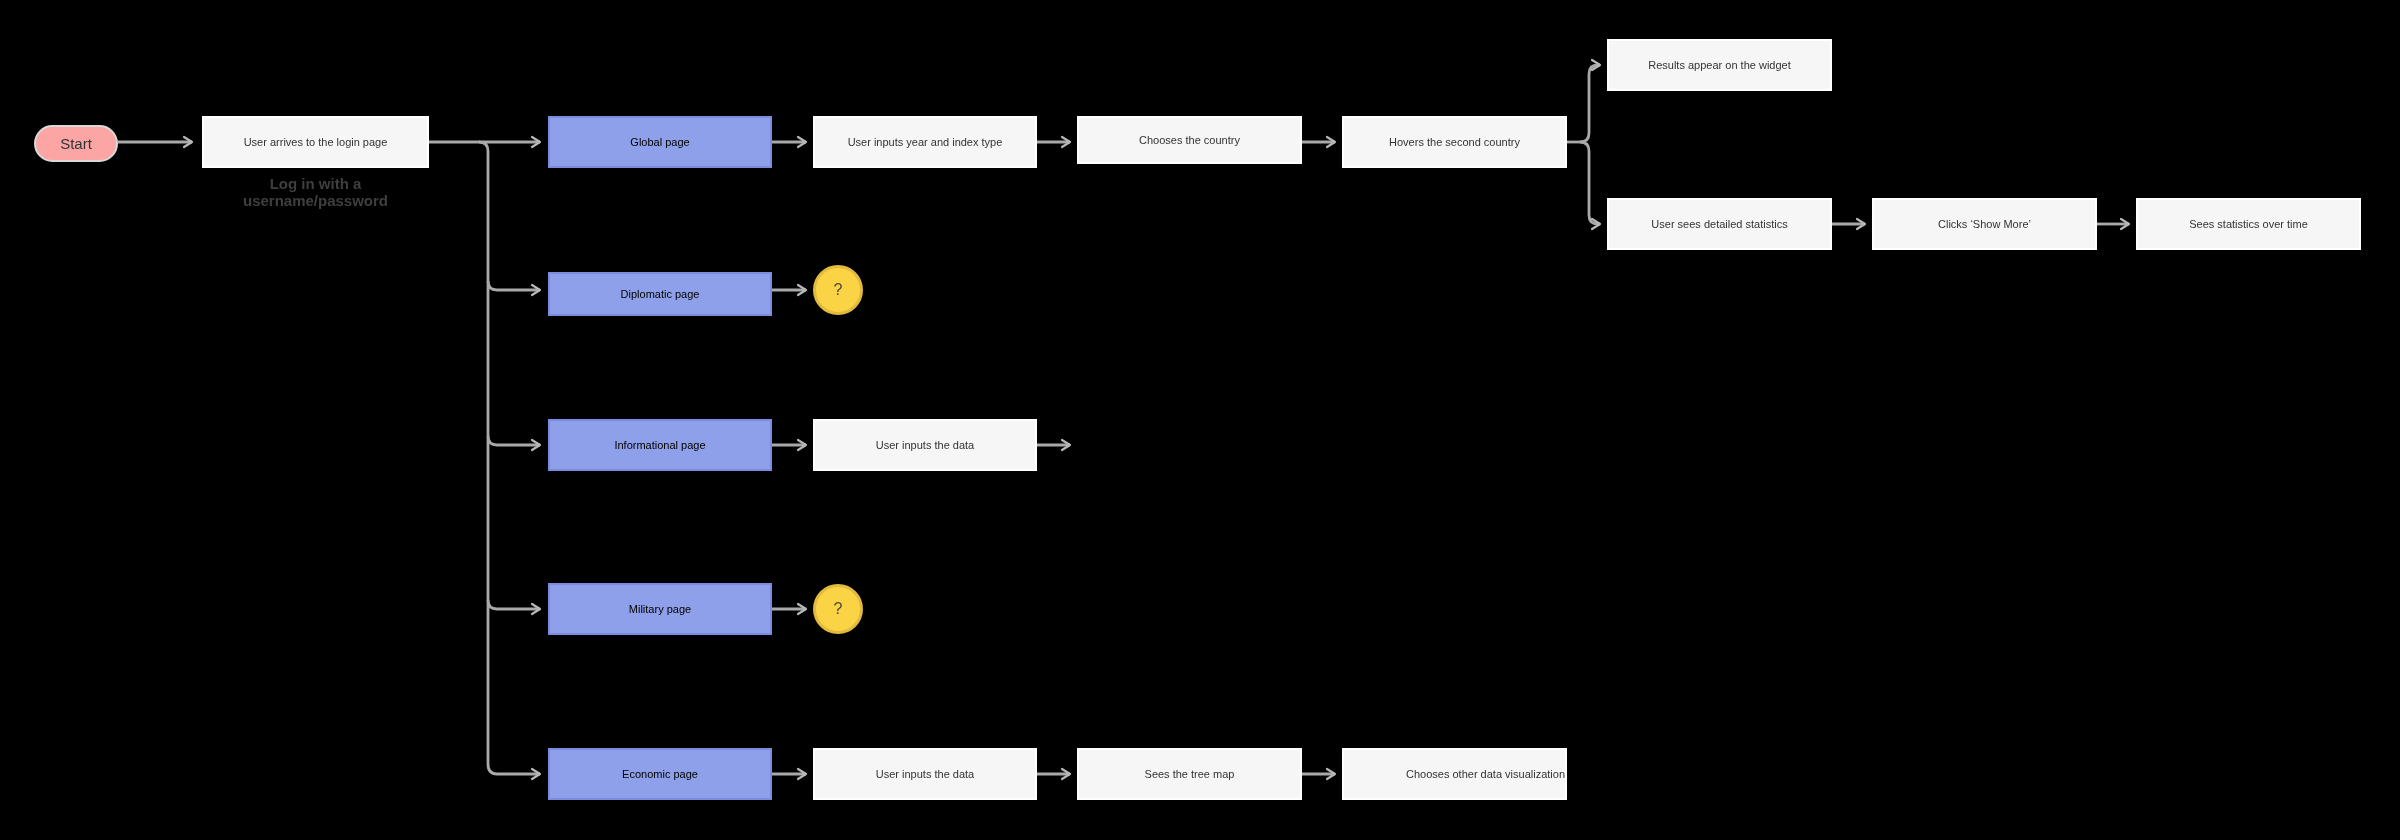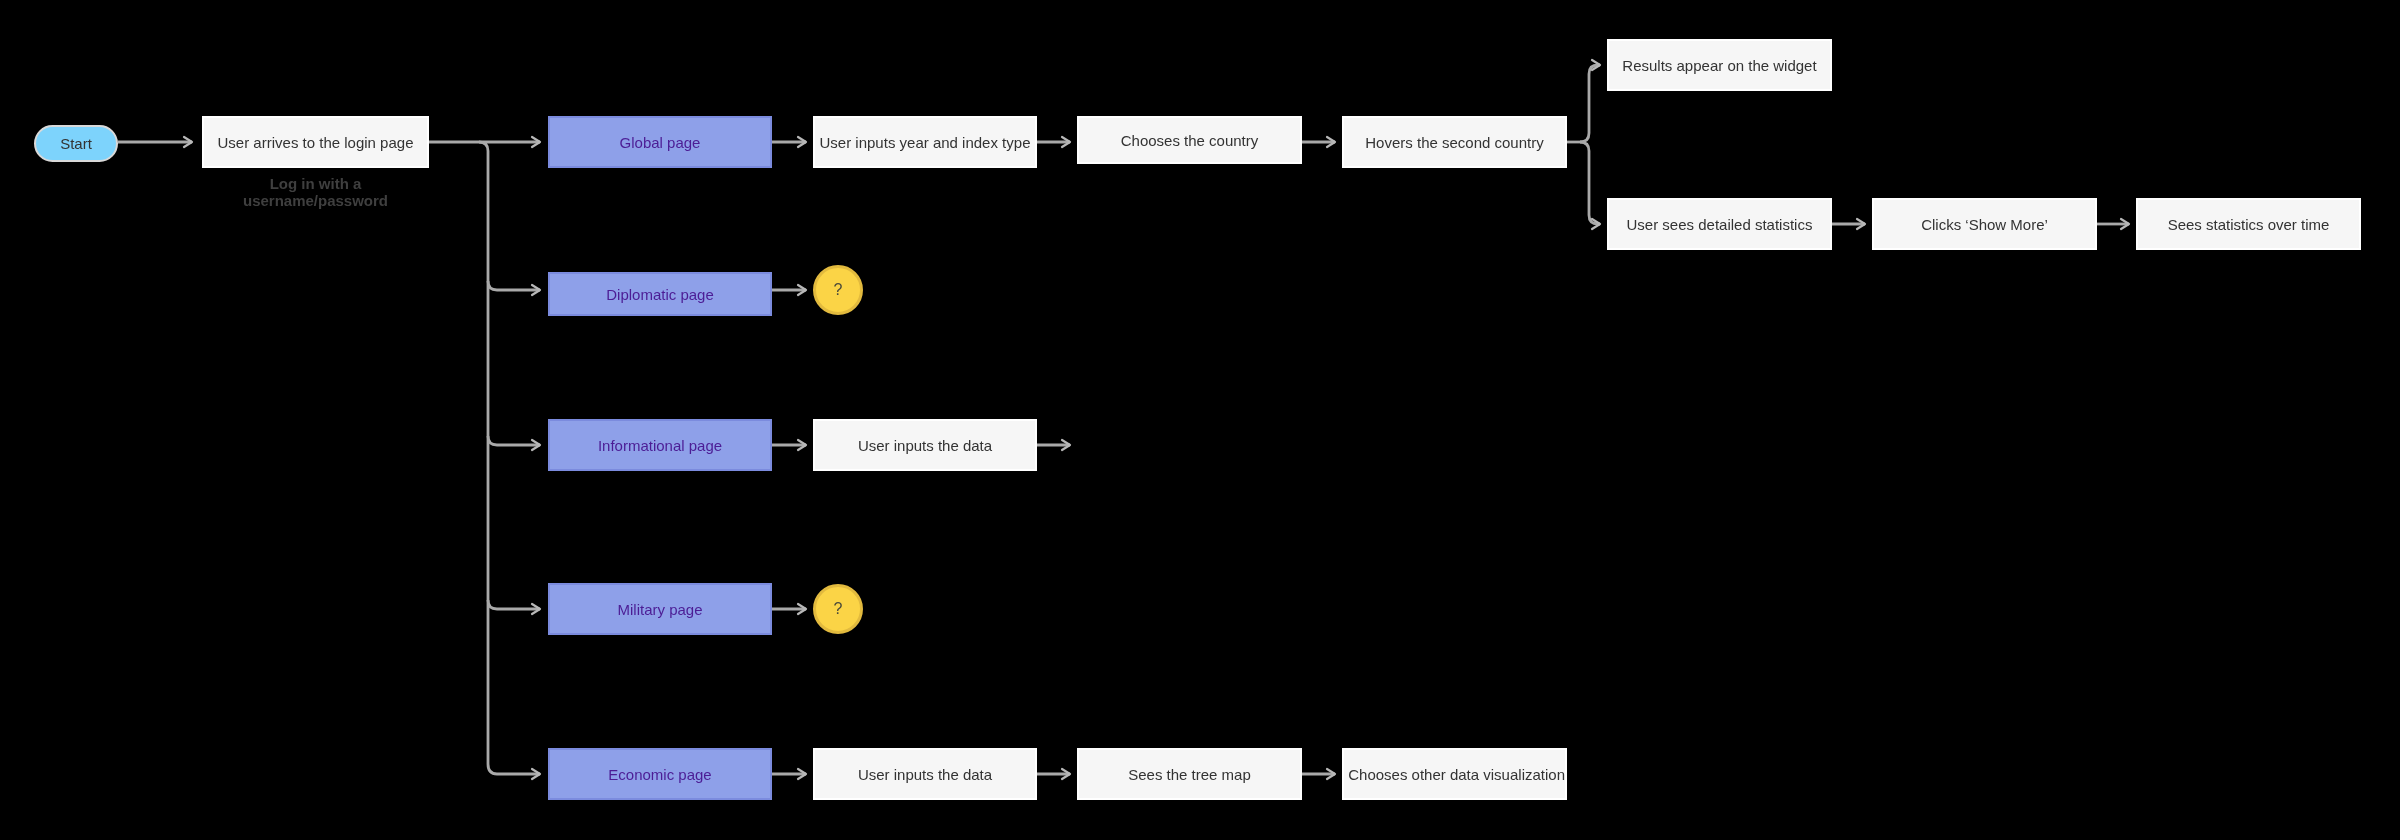--- a/index.html
+++ b/index.html
@@ -7,34 +7,34 @@
     position:relative;width:2400px;height:840px;
     background:var(--background,#000);
     font-family:"Liberation Sans",sans-serif;
     overflow:hidden;
   }
   .connector-layer{position:absolute;left:0;top:0;pointer-events:none;}
   .node{
     position:absolute;box-sizing:border-box;
     display:flex;align-items:center;justify-content:center;
     text-align:center;
-    font-size:15px;color:var(--node-text,#333);
+    font-size:11px;color:var(--node-text,#333);
     background:var(--process-fill,#f6f6f6);
     border:2px solid var(--process-border,#fff);
     white-space:nowrap;
   }
   .node .lbl{pointer-events:none;}
   .page{
     background:var(--page-fill,#8ea0e9);
     border-color:var(--page-border,#7b8bde);
-    color:#4c1d95;
+    color:#000000;
   }
   .terminal{
     border-radius:19px;
-    background:#7dd3fc;
+    background:#fca5a5;
     border:2.5px solid #d9d9d9;
     font-size:15px;
   }
   .decision{
     width:50px;height:50px;border-radius:50%;
     background:var(--decision-fill,#fbd446);
     border:3px solid var(--decision-border,#e2ba3e);
     font-size:16px;color:#4a4a3a;
   }
   .caption{

